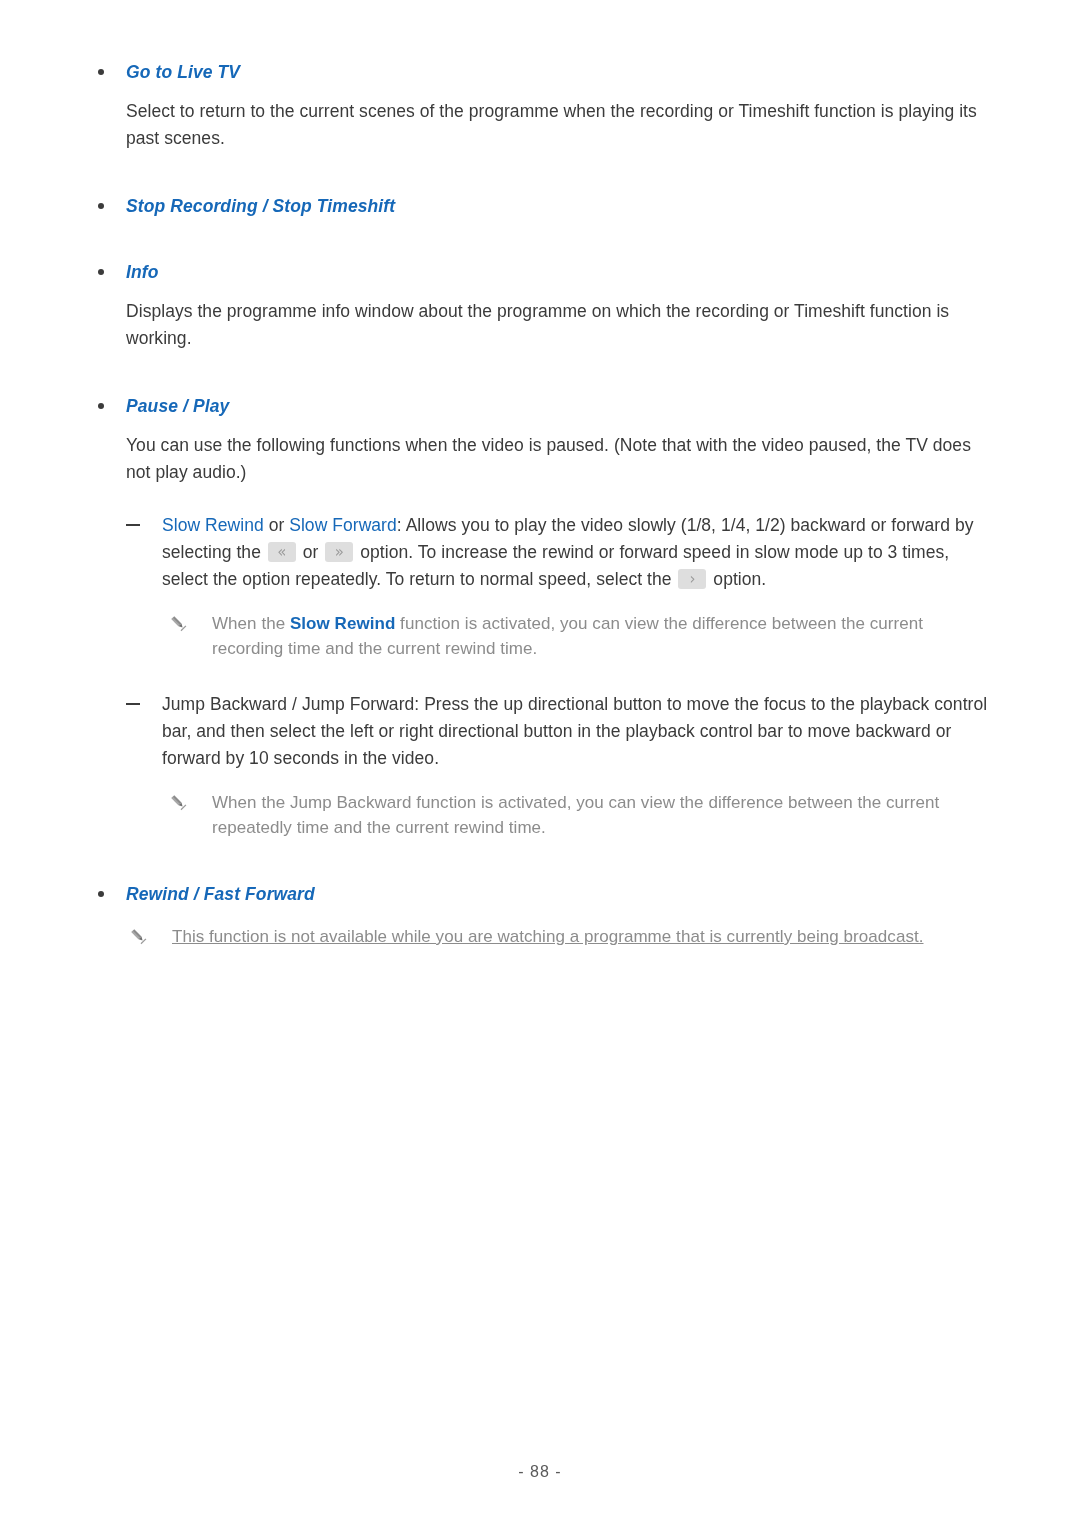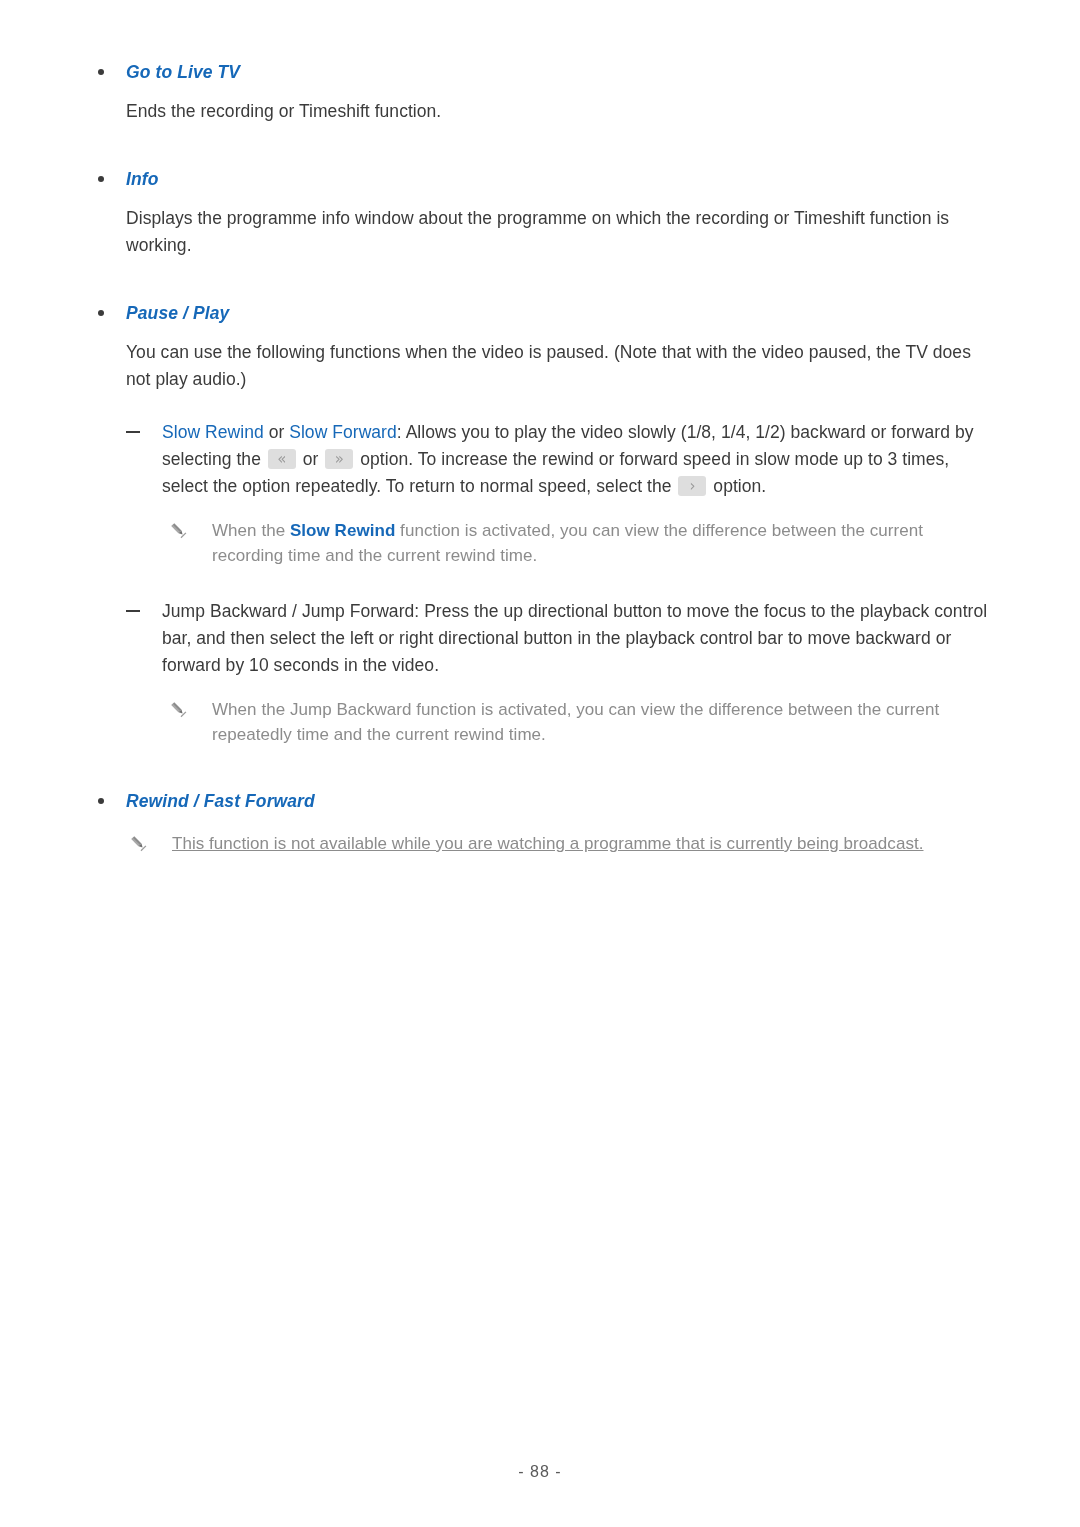--- a/index.html
+++ b/index.html
@@ -139,22 +139,28 @@
 <body>
 
 <div class="page">
 
   <div class="b1">
     <span class="dot"></span>
     <div class="b1-title">
       <span class="blue">Go to Live TV</span>
     </div>
   </div>
-
-  <div class="para">Ends the recording or Timeshift function.</div>
+  <div class="para">Select to return to the current scenes of the programme when the recording or Timeshift function is playing its past scenes.</div>
+
+  <div class="b1" style="margin-top:42px">
+    <span class="dot"></span>
+    <div class="b1-title">
+      <span class="blue">Stop Recording</span><span class="sep"> / </span><span class="blue">Stop Timeshift</span>
+    </div>
+  </div>
 
   <div class="b1" style="margin-top:42px">
     <span class="dot"></span>
     <div class="b1-title">
       <span class="blue">Info</span>
     </div>
   </div>
   <div class="para">Displays the programme info window about the programme on which the recording or Timeshift function is working.</div>
 
   <div class="b1" style="margin-top:42px">

